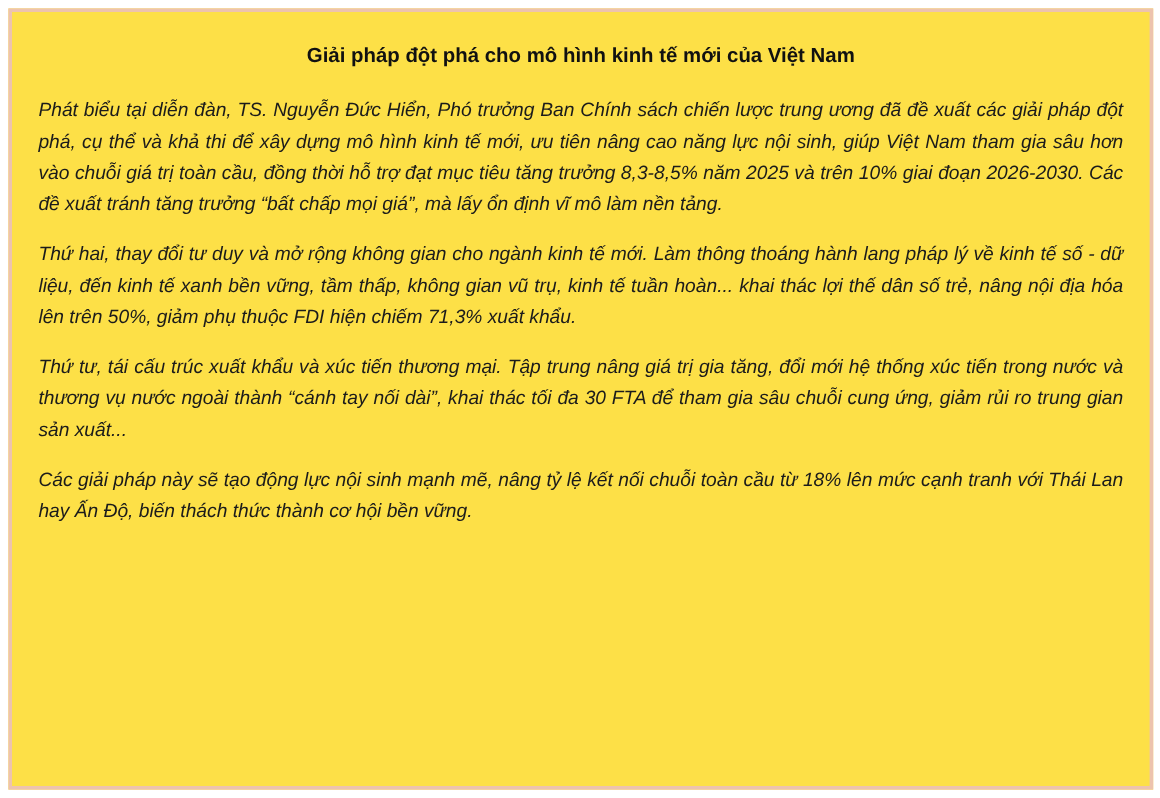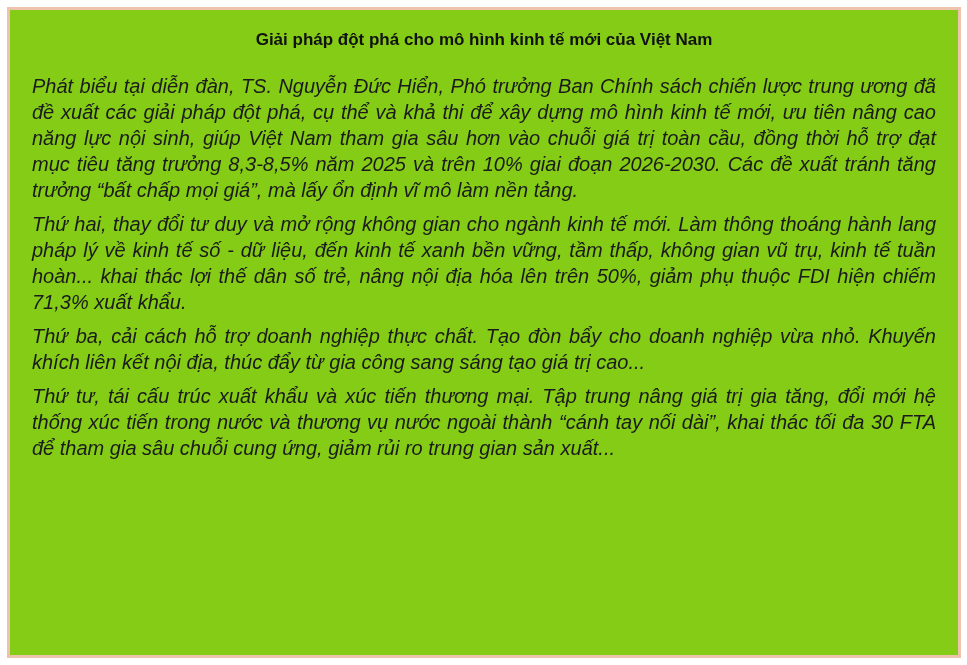--- a/index.html
+++ b/index.html
@@ -14,49 +14,49 @@
     font-family: "Liberation Sans", "DejaVu Sans", sans-serif;
     overflow: hidden;
   }
   .article-panel {
     position: absolute;
     left: 7px;
     top: 7px;
     width: 954px;
     height: 651px;
     box-sizing: border-box;
-    background: #84cc16;
+    background: #fde047;
     border: 3px solid #edc3ae;
-    padding: 17px 22px 14px 22px;
+    padding: 24px 22px 14px 22px;
   }
   .article-title {
     margin: 0 0 20px 0;
     text-align: center;
     font-weight: bold;
     font-size: 17px;
     line-height: 26px;
     color: #111111;
   }
   .article-paragraph {
-    margin: 8px 0 0 0;
+    margin: 16px 0 0 0;
     font-style: italic;
-    font-size: 20px;
+    font-size: 16px;
     line-height: 26px;
     text-align: justify;
     color: #1b1b1b;
   }
 </style>
 </head>
 <body>
 
 <div class="article-panel">
   <h1 class="article-title">Giải pháp đột phá cho mô hình kinh tế mới của Việt Nam</h1>
 
   <p class="article-paragraph">Phát biểu tại diễn đàn, TS. Nguyễn Đức Hiển, Phó trưởng Ban Chính sách chiến lược trung ương đã đề xuất các giải pháp đột phá, cụ thể và khả thi để xây dựng mô hình kinh tế mới, ưu tiên nâng cao năng lực nội sinh, giúp Việt Nam tham gia sâu hơn vào chuỗi giá trị toàn cầu, đồng thời hỗ trợ đạt mục tiêu tăng trưởng 8,3-8,5% năm 2025 và trên 10% giai đoạn 2026-2030. Các đề xuất tránh tăng trưởng “bất chấp mọi giá”, mà lấy ổn định vĩ mô làm nền tảng.</p>
 
 
   <p class="article-paragraph">Thứ hai, thay đổi tư duy và mở rộng không gian cho ngành kinh tế mới. Làm thông thoáng hành lang pháp lý về kinh tế số - dữ liệu, đến kinh tế xanh bền vững, tầm thấp, không gian vũ trụ, kinh tế tuần hoàn... khai thác lợi thế dân số trẻ, nâng nội địa hóa lên trên 50%, giảm phụ thuộc FDI hiện chiếm 71,3% xuất khẩu.</p>
 
-  <p class="article-paragraph">Thứ ba, cải cách hỗ trợ doanh nghiệp thực chất. Tạo đòn bẩy cho doanh nghiệp vừa nhỏ. Khuyến khích liên kết nội địa, thúc đẩy từ gia công sang sáng tạo giá trị cao...</p>
 
   <p class="article-paragraph">Thứ tư, tái cấu trúc xuất khẩu và xúc tiến thương mại. Tập trung nâng giá trị gia tăng, đổi mới hệ thống xúc tiến trong nước và thương vụ nước ngoài thành “cánh tay nối dài”, khai thác tối đa 30 FTA để tham gia sâu chuỗi cung ứng, giảm rủi ro trung gian sản xuất...</p>
 
+  <p class="article-paragraph">Các giải pháp này sẽ tạo động lực nội sinh mạnh mẽ, nâng tỷ lệ kết nối chuỗi toàn cầu từ 18% lên mức cạnh tranh với Thái Lan hay Ấn Độ, biến thách thức thành cơ hội bền vững.</p>
 </div>
 
 </body></html>

